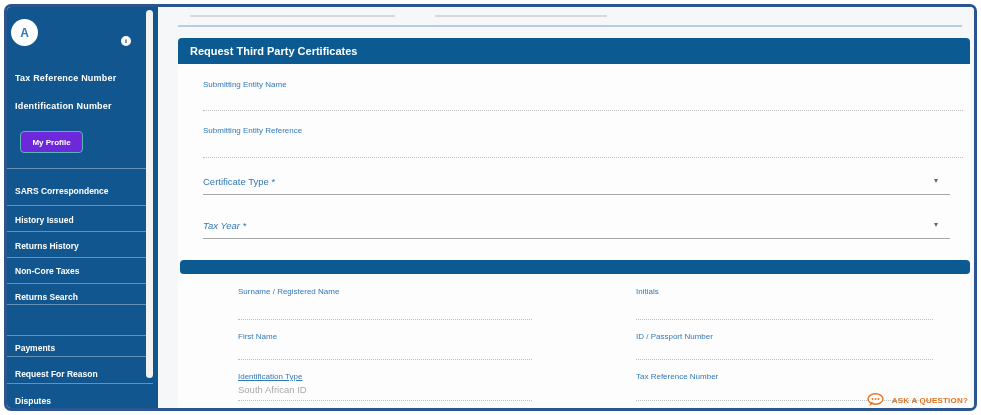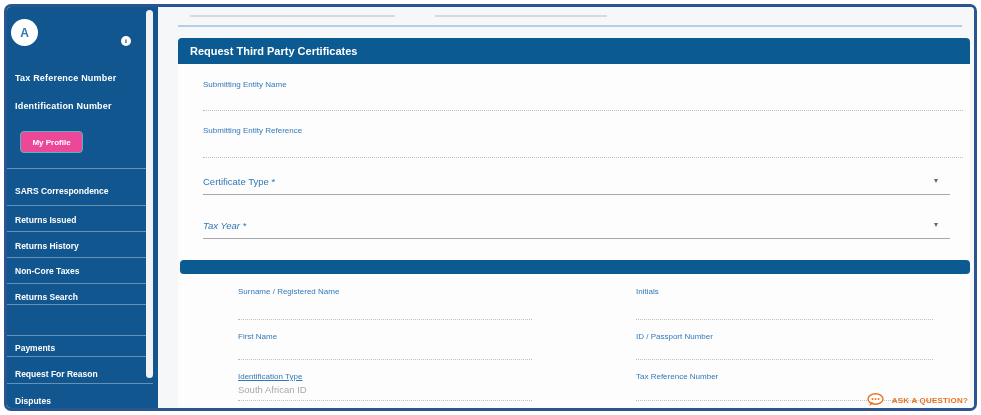--- a/index.html
+++ b/index.html
@@ -16,21 +16,21 @@
     border-radius:50%; display:flex; align-items:center; justify-content:center;
     color:#2f77b5; font-weight:bold; font-size:12px;
   }
   .info-icon {
     position:absolute; left:114px; top:29px; width:10px; height:10px; background:#ffffff;
     border-radius:50%; display:flex; align-items:center; justify-content:center;
     color:#1c3f63; font-size:7px; font-weight:bold; font-family:"Liberation Serif", serif;
   }
   .sb-strong { position:absolute; left:8px; color:#ffffff; font-weight:bold; font-size:9px; letter-spacing:.2px; }
   .my-profile {
-    position:absolute; left:13px; top:124px; width:63px; height:22px; background:#ec4899;
+    position:absolute; left:13px; top:124px; width:63px; height:22px; background:#6d28d9;
     border:1px solid #57b4bb; border-radius:4px; color:#ffffff; font-weight:bold; font-size:8px;
     display:flex; align-items:center; justify-content:center; cursor:pointer;
   }
   .sb-divider { position:absolute; left:0; width:146px; height:0; border-top:1px solid rgba(255,255,255,.35); }
   .sb-item { position:absolute; left:8px; width:136px; color:#ffffff; font-size:8.5px; font-weight:600; line-height:11px; cursor:pointer; }
   .scroll-thumb { position:absolute; left:139px; top:3px; width:7px; height:368px; background:#f2f2f2; border-radius:4px; }
   
   .main { position:absolute; left:151px; top:0; right:0; bottom:0; background:#f6f7f8; }
   .stub-line { position:absolute; top:8px; height:2px; background:#d9d9d9; }
   .stub-line.one { left:32px; width:205px; }
@@ -80,21 +80,21 @@
       <div class="sb-divider" style="top:198px;"></div>
       <div class="sb-divider" style="top:224px;"></div>
       <div class="sb-divider" style="top:250px;"></div>
       <div class="sb-divider" style="top:276px;"></div>
       <div class="sb-divider" style="top:297px;"></div>
       <div class="sb-divider" style="top:328px;"></div>
       <div class="sb-divider" style="top:349px;"></div>
       <div class="sb-divider" style="top:376px;"></div>
 
       <div class="sb-item" style="top:179px;">SARS Correspondence</div>
-      <div class="sb-item" style="top:208px;">Returns Issued</div>
+      <div class="sb-item" style="top:208px;">History Issued</div>
       <div class="sb-item" style="top:234px;">Returns History</div>
       <div class="sb-item" style="top:259px;">Non-Core Taxes</div>
       <div class="sb-item" style="top:285px;">Returns Search</div>
       <div class="sb-item" style="top:336px;">Payments</div>
       <div class="sb-item" style="top:362px;">Request For Reason</div>
       <div class="sb-item" style="top:389px;">Disputes</div>
 
       <div class="scroll-thumb"></div>
     </div>
 

